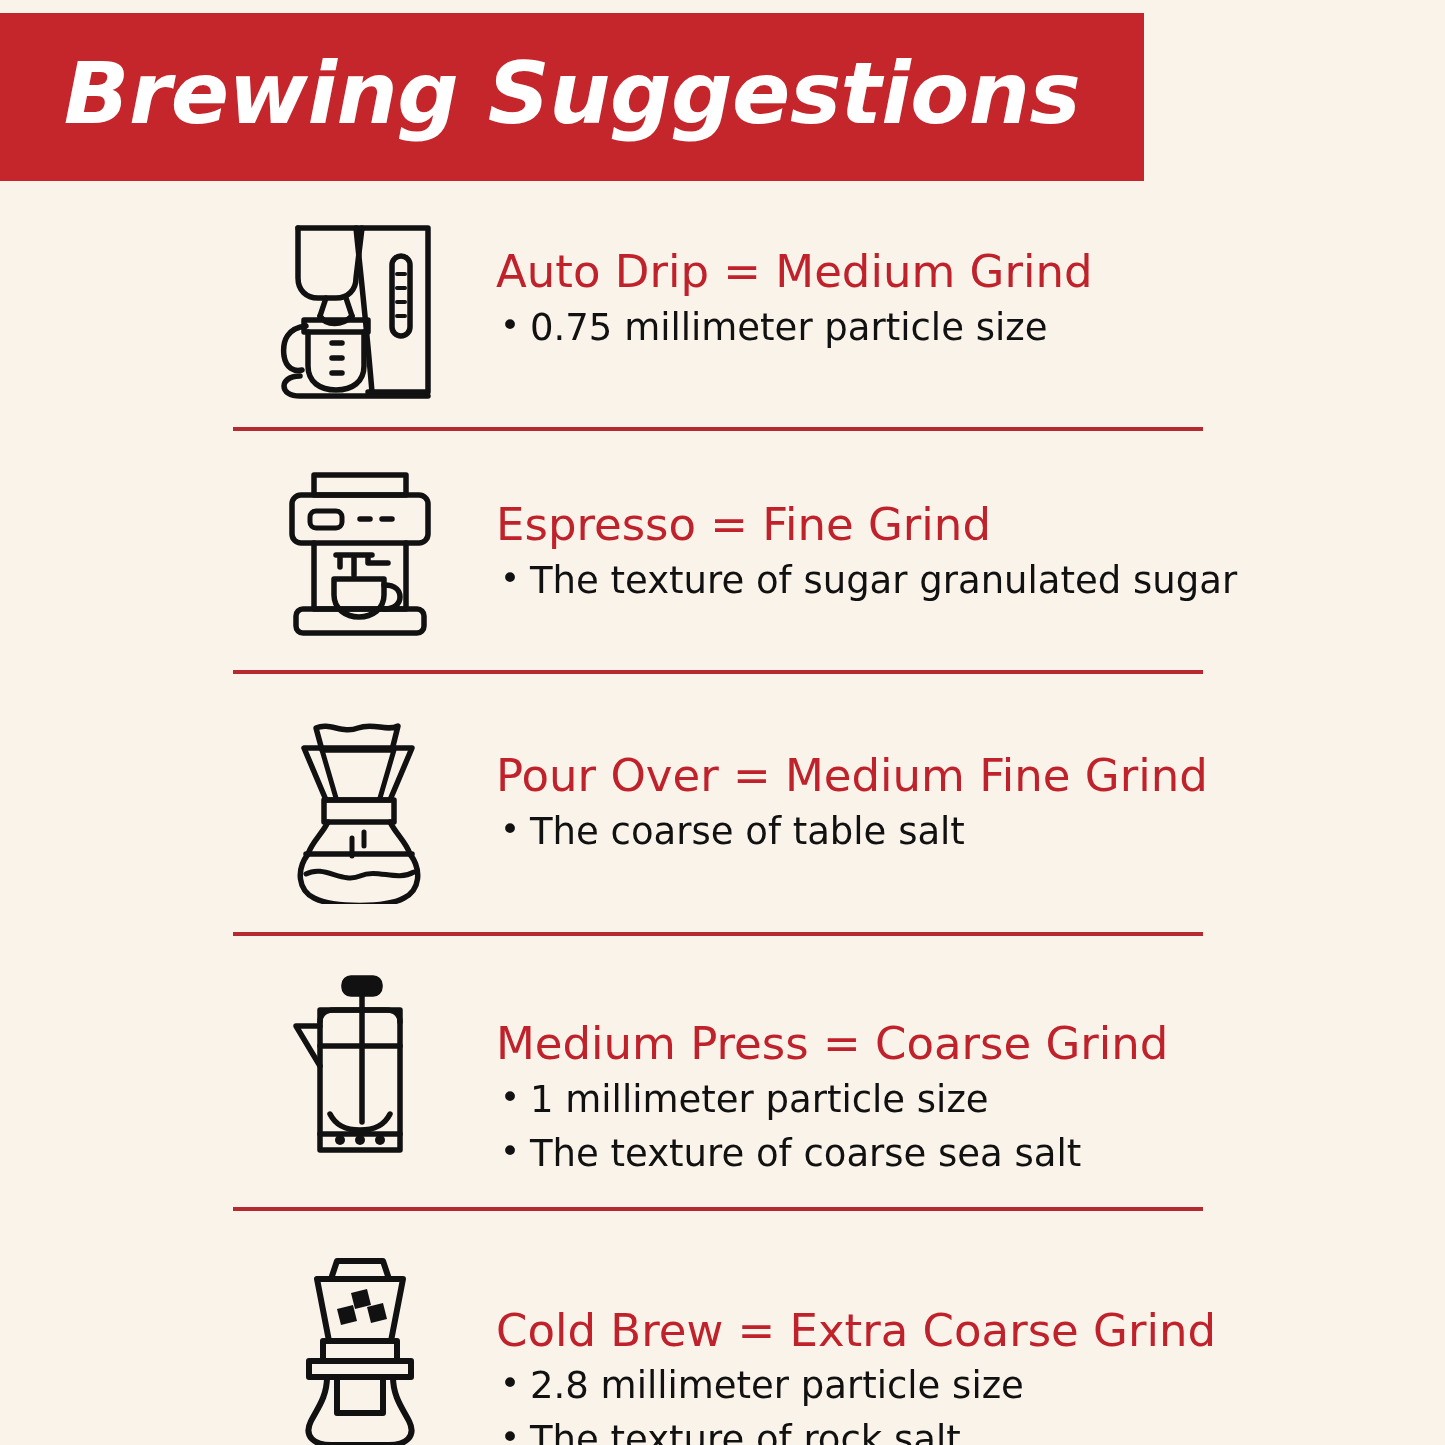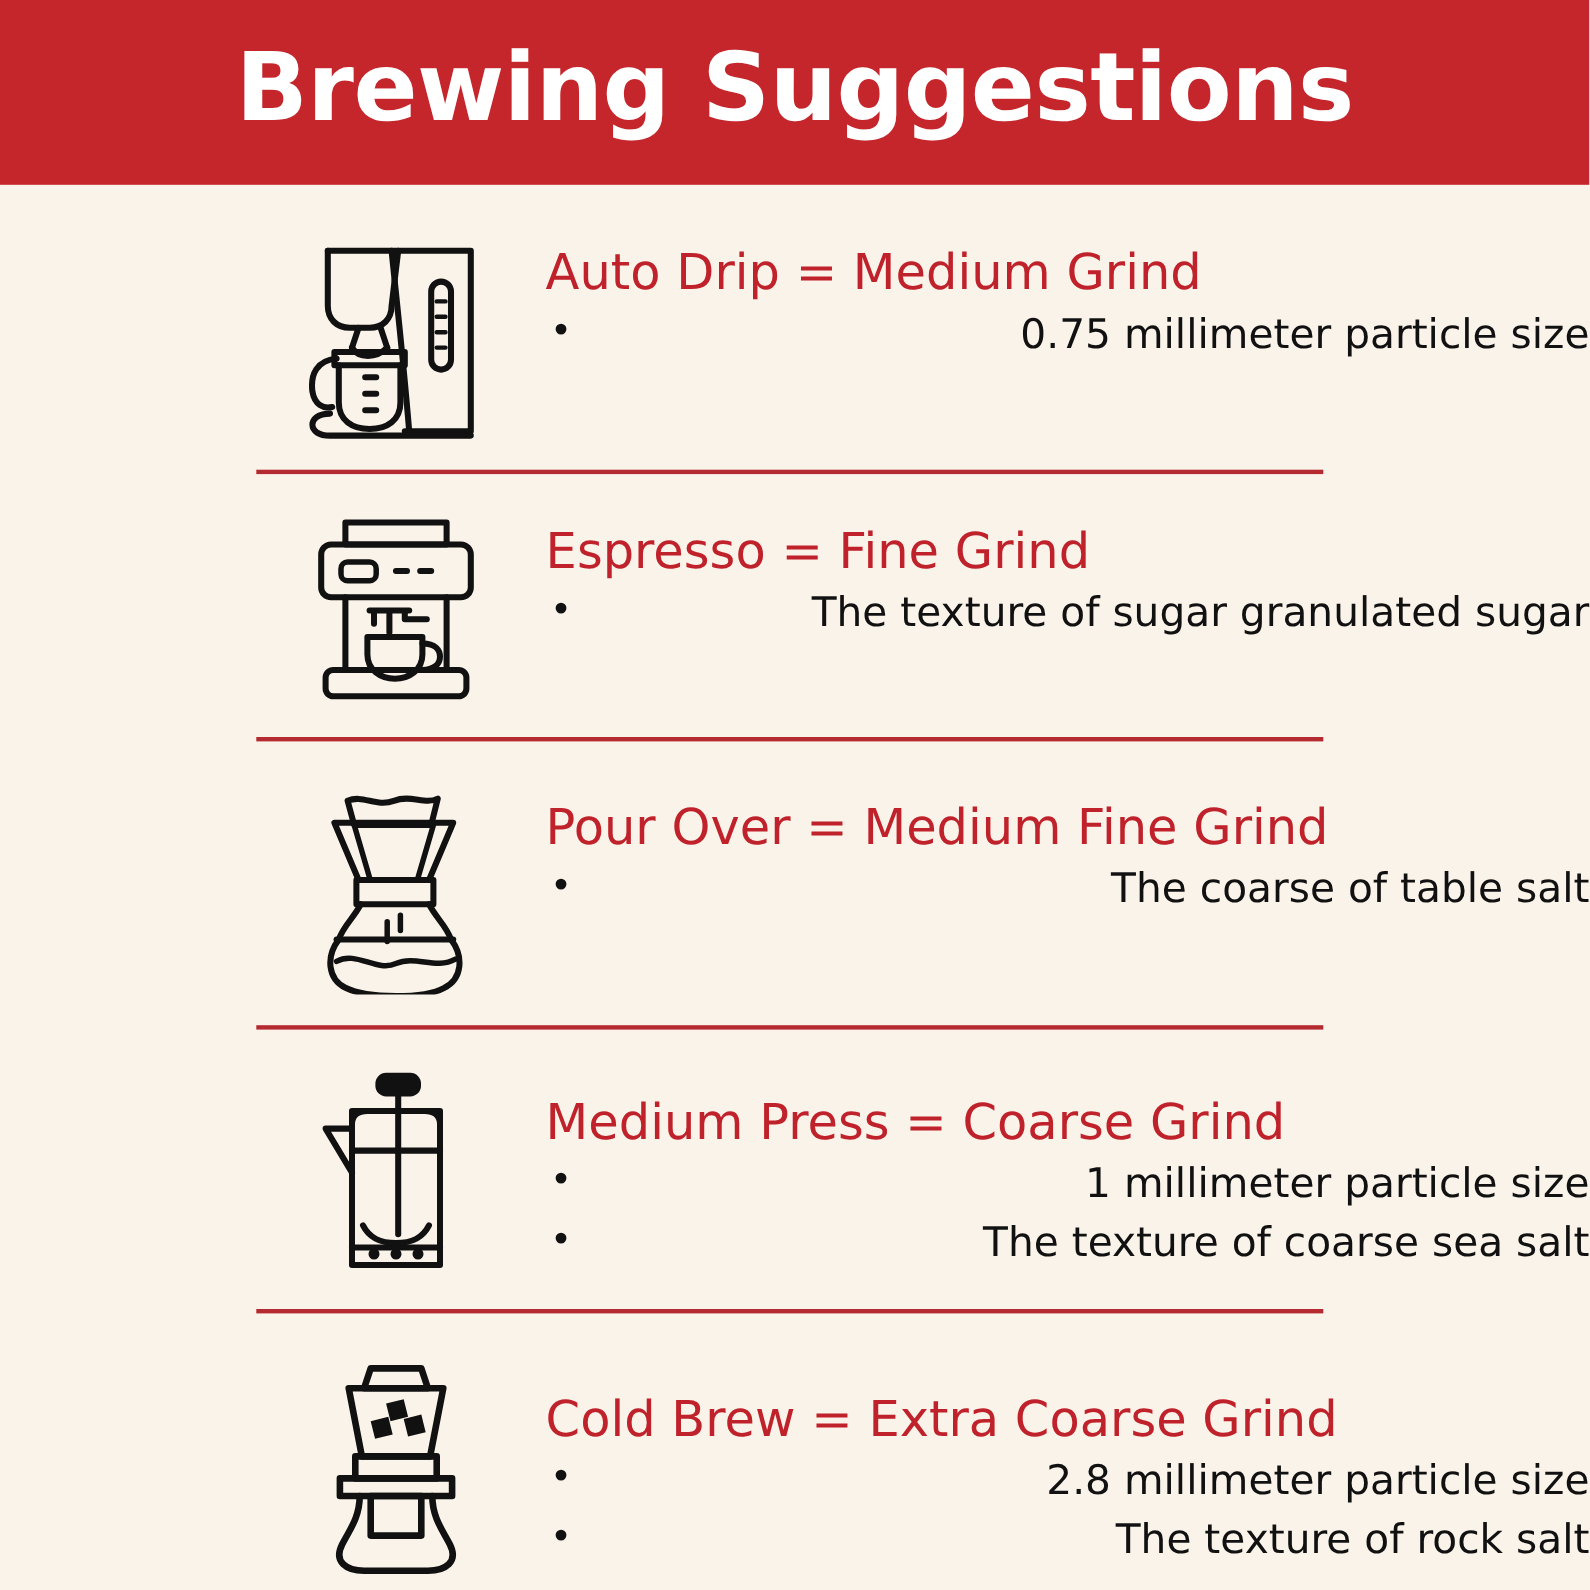--- a/index.html
+++ b/index.html
@@ -17,28 +17,29 @@
     position: relative;
     width: 1445px;
     height: 1445px;
     background: #FAF3EA;
     box-sizing: border-box;
   }
 
   
   .header {
     position: absolute;
-    top: 0;
+    top: 13px;
     left: 0;
-    width: 1445px;
+    width: 1144px;
     height: 168px;
     background: #C4262C;
     display: flex;
     align-items: center;
     justify-content: center;
+    font-style: italic;
   }
   .header-title {
     color: #FFFFFF;
     font-family: "DejaVu Sans", sans-serif;
     font-size: 86px;
     font-weight: 700;
     letter-spacing: -0.5px;
     line-height: 1;
     margin: 0;
     transform: translateY(-4px);
@@ -65,36 +66,37 @@
     align-items: flex-start;
     padding-left: 232px;
     box-sizing: content-box;
   }
   .icon-cell svg {
     display: block;
   }
   .text-cell {
     flex: 1;
     padding-left: 8px;
+    padding-right: 40px;
     box-sizing: border-box;
+    margin-top: 24px;
   }
   .brew-heading {
     color: #C0222B;
     font-family: "DejaVu Sans", sans-serif;
     font-size: 45px;
     font-weight: 400;
     line-height: 1.08;
     margin: 0 0 4px 0;
     white-space: nowrap;
   }
   .bullet-list {
     list-style: none;
     margin: 0;
     padding: 0;
-    text-align: right;
   }
   .bullet-item {
     position: relative;
     color: #111111;
     font-family: "DejaVu Sans", sans-serif;
     font-size: 37px;
     font-weight: 400;
     line-height: 1.46;
     padding-left: 34px;
     white-space: nowrap;

